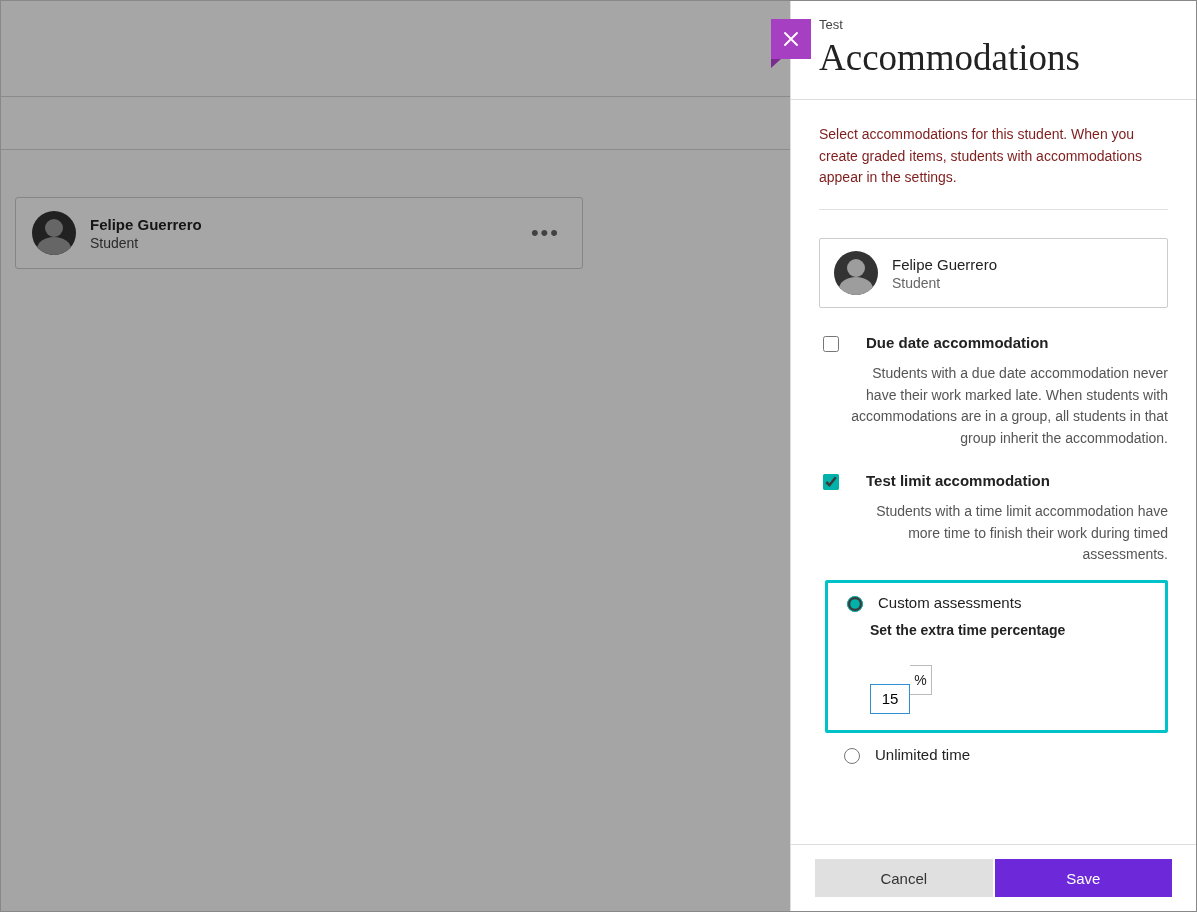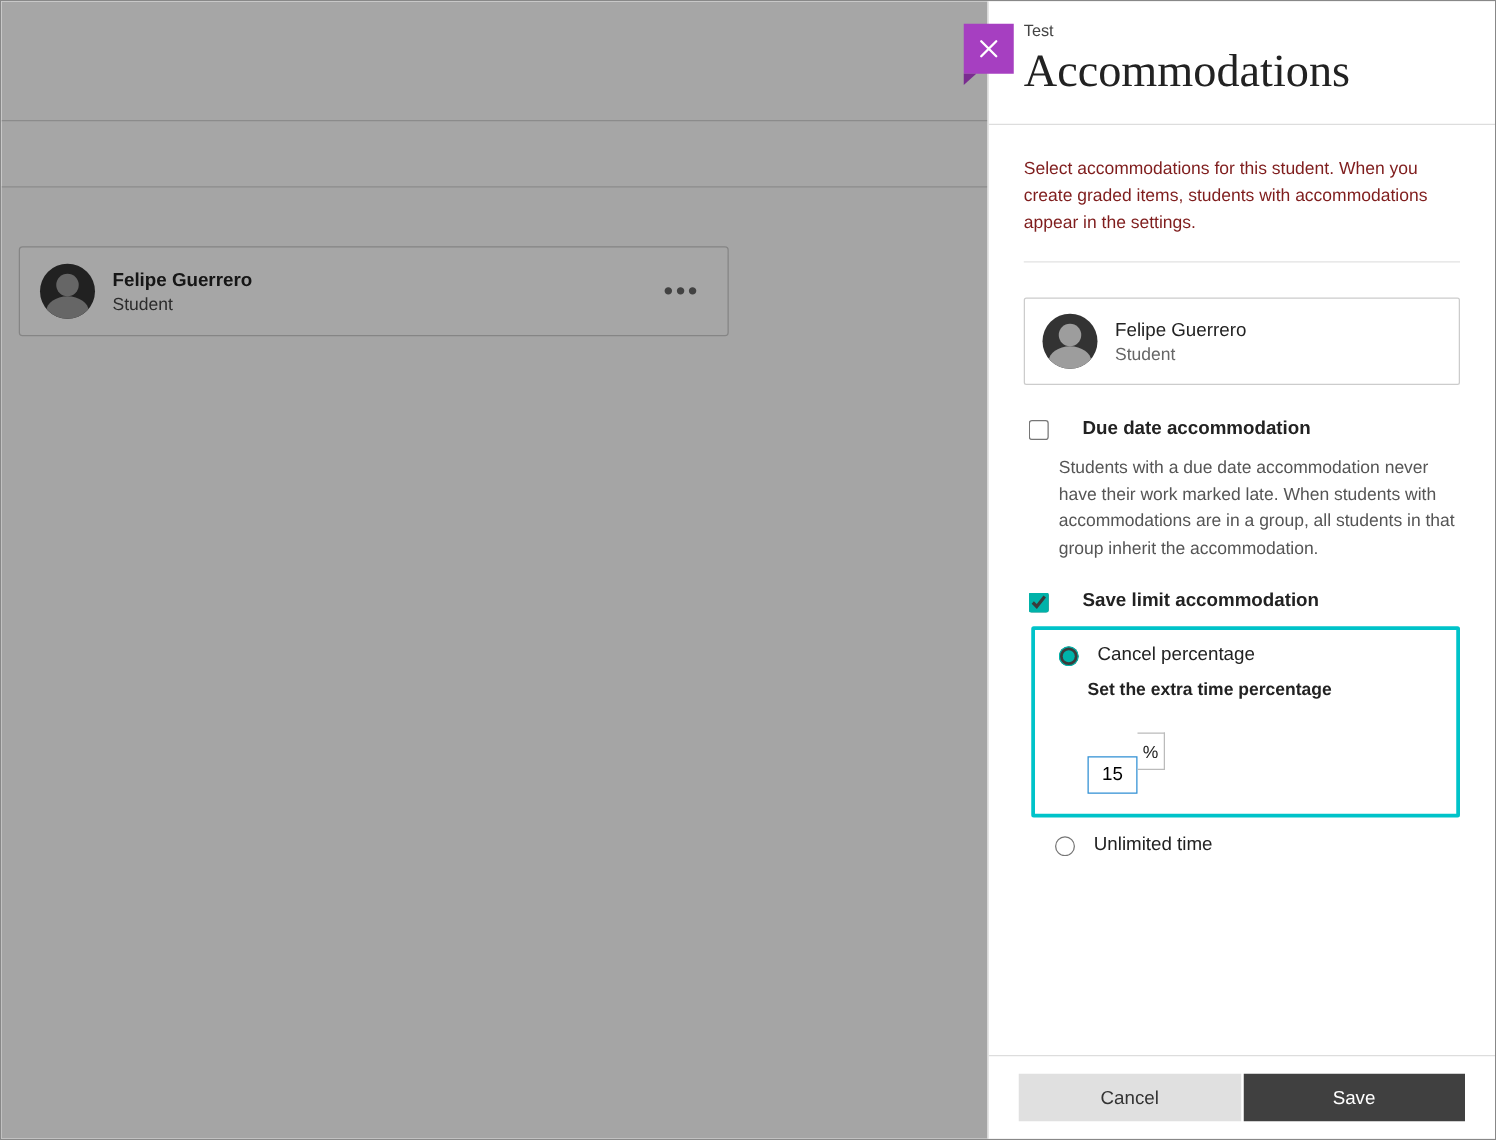--- a/index.html
+++ b/index.html
@@ -35,36 +35,36 @@
   .panel-body p.intro { font-size:14px; color:#7f1d1d; line-height:1.55; margin:0 0 20px 0; }
   .hr { border:none; border-top:1px solid #e2e2e2; margin:0 0 28px 0; }
 
   .student-box { border:1px solid #ccc; border-radius:2px; padding:12px 14px; display:flex; align-items:center; gap:14px; margin-bottom:26px; }
   .student-box .name { font-size:15px; }
   .student-box .role { font-size:14px; color:#666; margin-top:2px; }
 
   .opt { display:flex; gap:24px; margin-bottom:8px; align-items:flex-start; }
   .opt input[type=checkbox] { width:16px; height:16px; margin-top:2px; accent-color:#00b2a9; cursor:pointer; }
   .opt .label { font-weight:bold; font-size:15px; }
-  .opt-desc { font-size:14px; color:#555; line-height:1.55; margin:0 0 22px 28px; }
+  .opt-desc { font-size:14px; color:#555; line-height:1.55; margin:0 0 22px 28px;text-align:right; }
 
   .highlight-box { border:3px solid #00c3c9; padding:10px 14px 16px 14px; margin:0 0 10px 6px; border-radius:2px; }
   .radio-row { display:flex; align-items:center; gap:12px; font-size:15px; }
   .radio-row input[type=radio] { width:16px; height:16px; accent-color:#00b2a9; cursor:pointer; }
   .sub-label { font-weight:bold; font-size:14px; margin:10px 0 8px 28px; }
   .pct-wrap { margin-left:28px; display:flex; align-items:center; }
   .pct-wrap input { width:40px; height:30px; border:1px solid #2f8fd4; text-align:center; font-size:15px; padding:0 4px;margin-top:38px; }
   .pct-wrap .pct { display:inline-flex; align-items:center; justify-content:center; width:22px; height:30px; border:1px solid #bbb; border-left:none; font-size:14px; }
 
   .radio-row.after { margin:12px 0 0 20px; }
 
   .panel-footer { border-top:1px solid #ddd; padding:14px 24px; display:flex; gap:2px; justify-content:flex-start; }
   .btn { height:38px; flex:1; display:flex; align-items:center; justify-content:center; font-size:15px; cursor:pointer; border:none; }
   .btn-cancel { background:#e0e0e0; color:#333; }
-  .btn-save { background:#404040; color:#fff; }
+  .btn-save { background:#6d28d9; color:#fff; }
 </style>
 </head>
 <body>
 
 <div class="root">
 
   <div class="dim-overlay">
     <div class="bg-topbar"></div>
     <div class="bg-subbar"></div>
     <div class="bg-card">
@@ -102,27 +102,28 @@
       </div>
 
       <div class="opt">
         <input type="checkbox" style="">
         <span class="label">Due date accommodation</span>
       </div>
       <p class="opt-desc">Students with a due date accommodation never have their work marked late. When students with accommodations are in a group, all students in that group inherit the accommodation.</p>
 
       <div class="opt">
         <input type="checkbox" checked="" style="">
-        <span class="label">Save limit accommodation</span>
+        <span class="label">Test limit accommodation</span>
       </div>
+      <p class="opt-desc" style="margin-bottom:14px">Students with a time limit accommodation have more time to finish their work during timed assessments.</p>
 
       <div class="highlight-box">
         <div class="radio-row">
           <input type="radio" name="tl" checked="" style="">
-          <span>Cancel percentage</span>
+          <span>Custom assessments</span>
         </div>
         <div class="sub-label">Set the extra time percentage</div>
         <div class="pct-wrap">
           <input type="text" value="15" style="">
           <span class="pct">%</span>
         </div>
       </div>
 
       <div class="radio-row after">
         <input type="radio" name="tl" style="">

